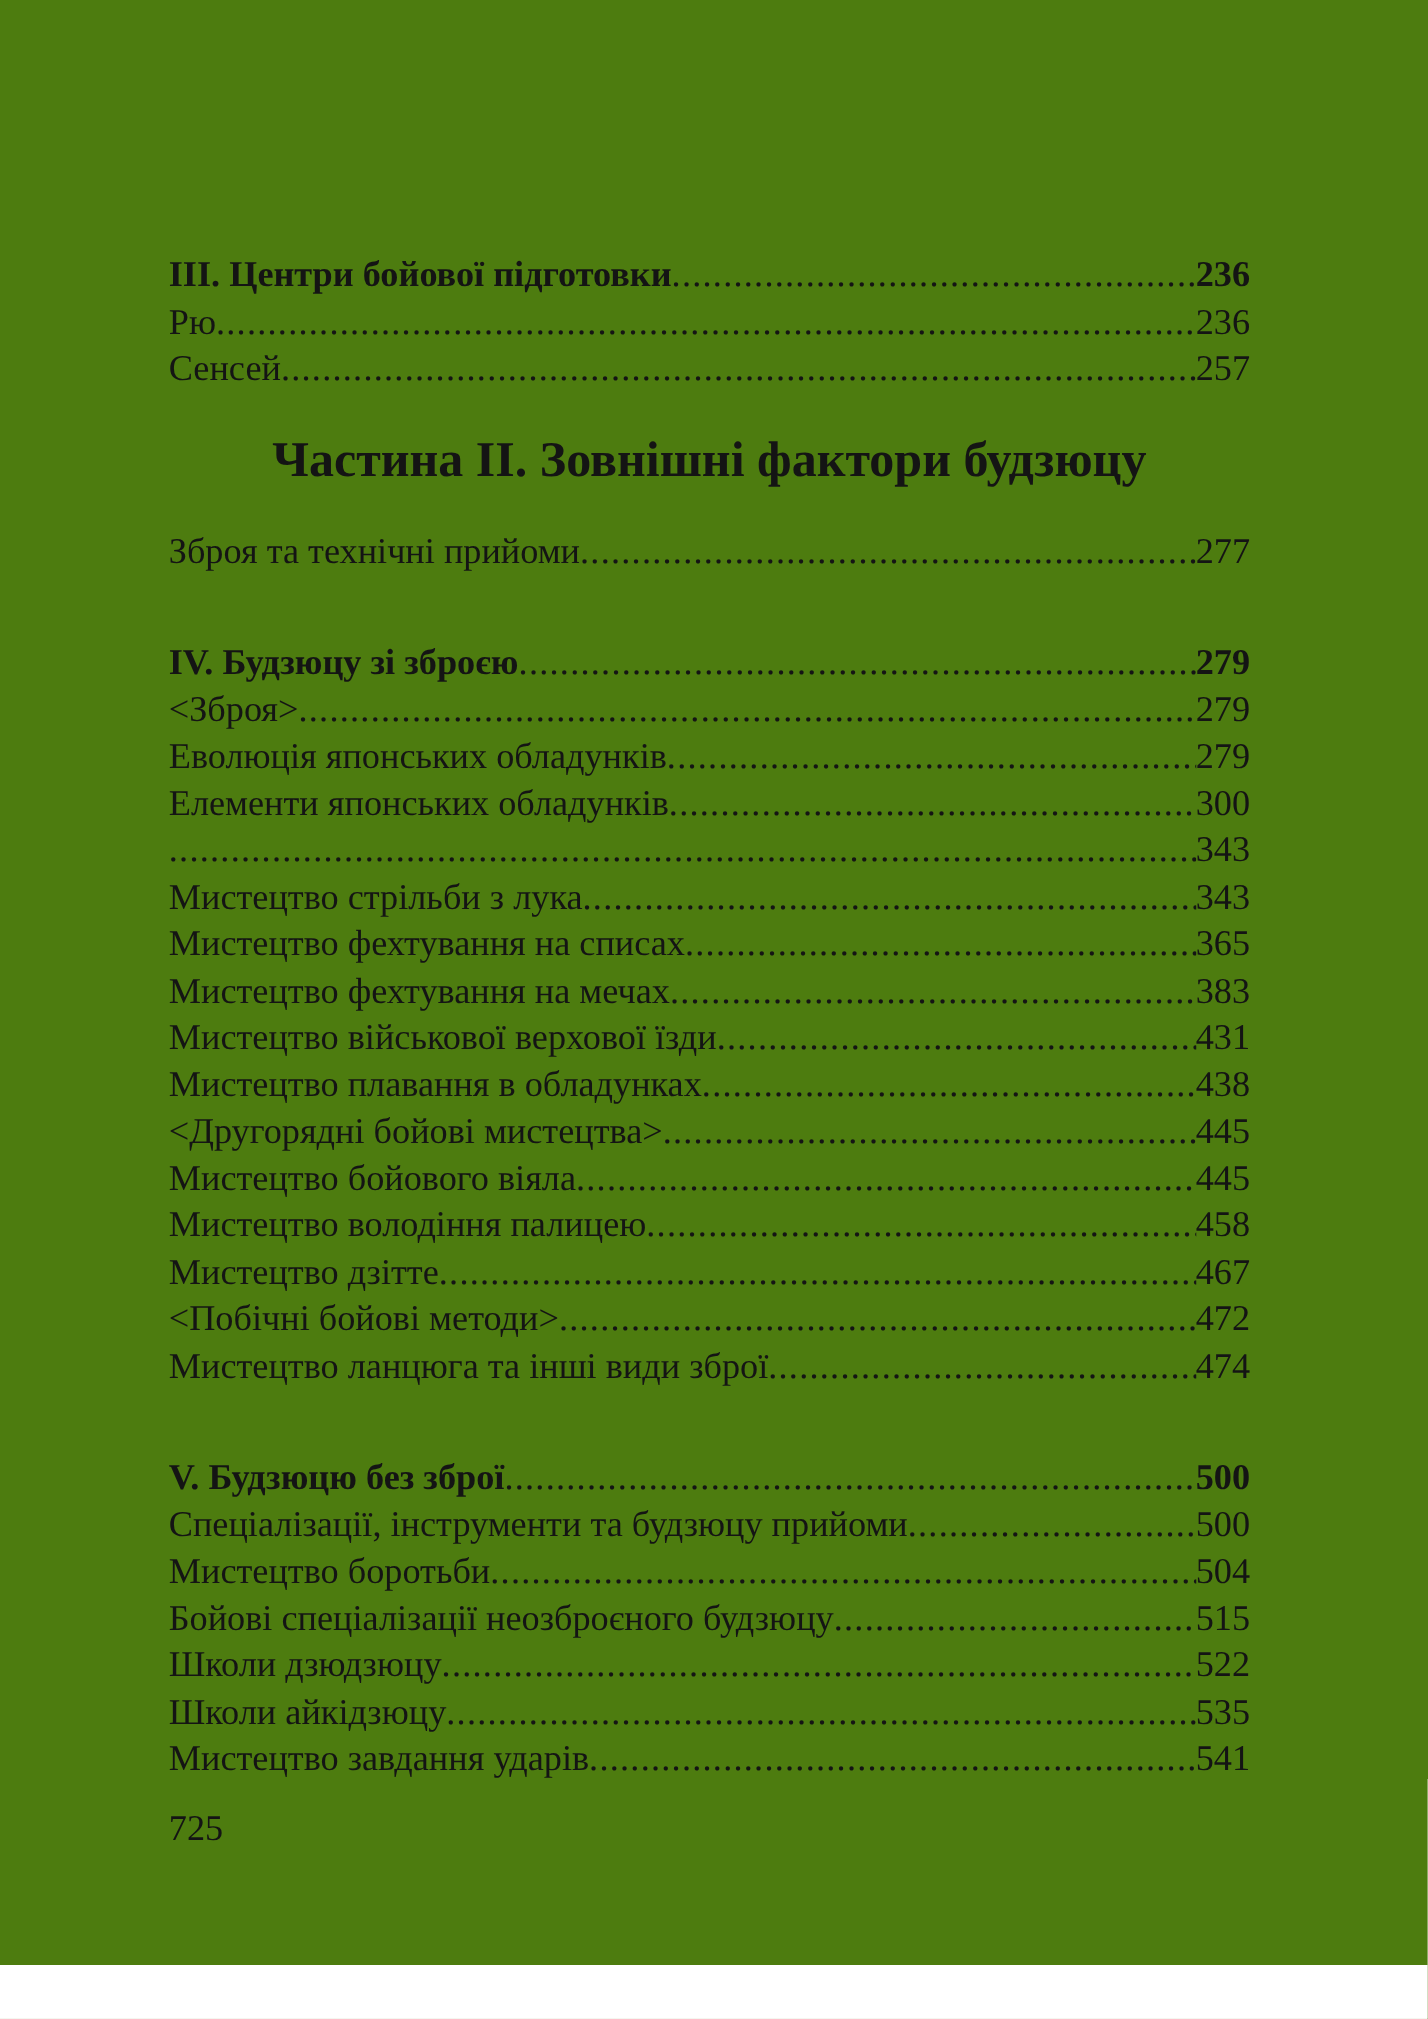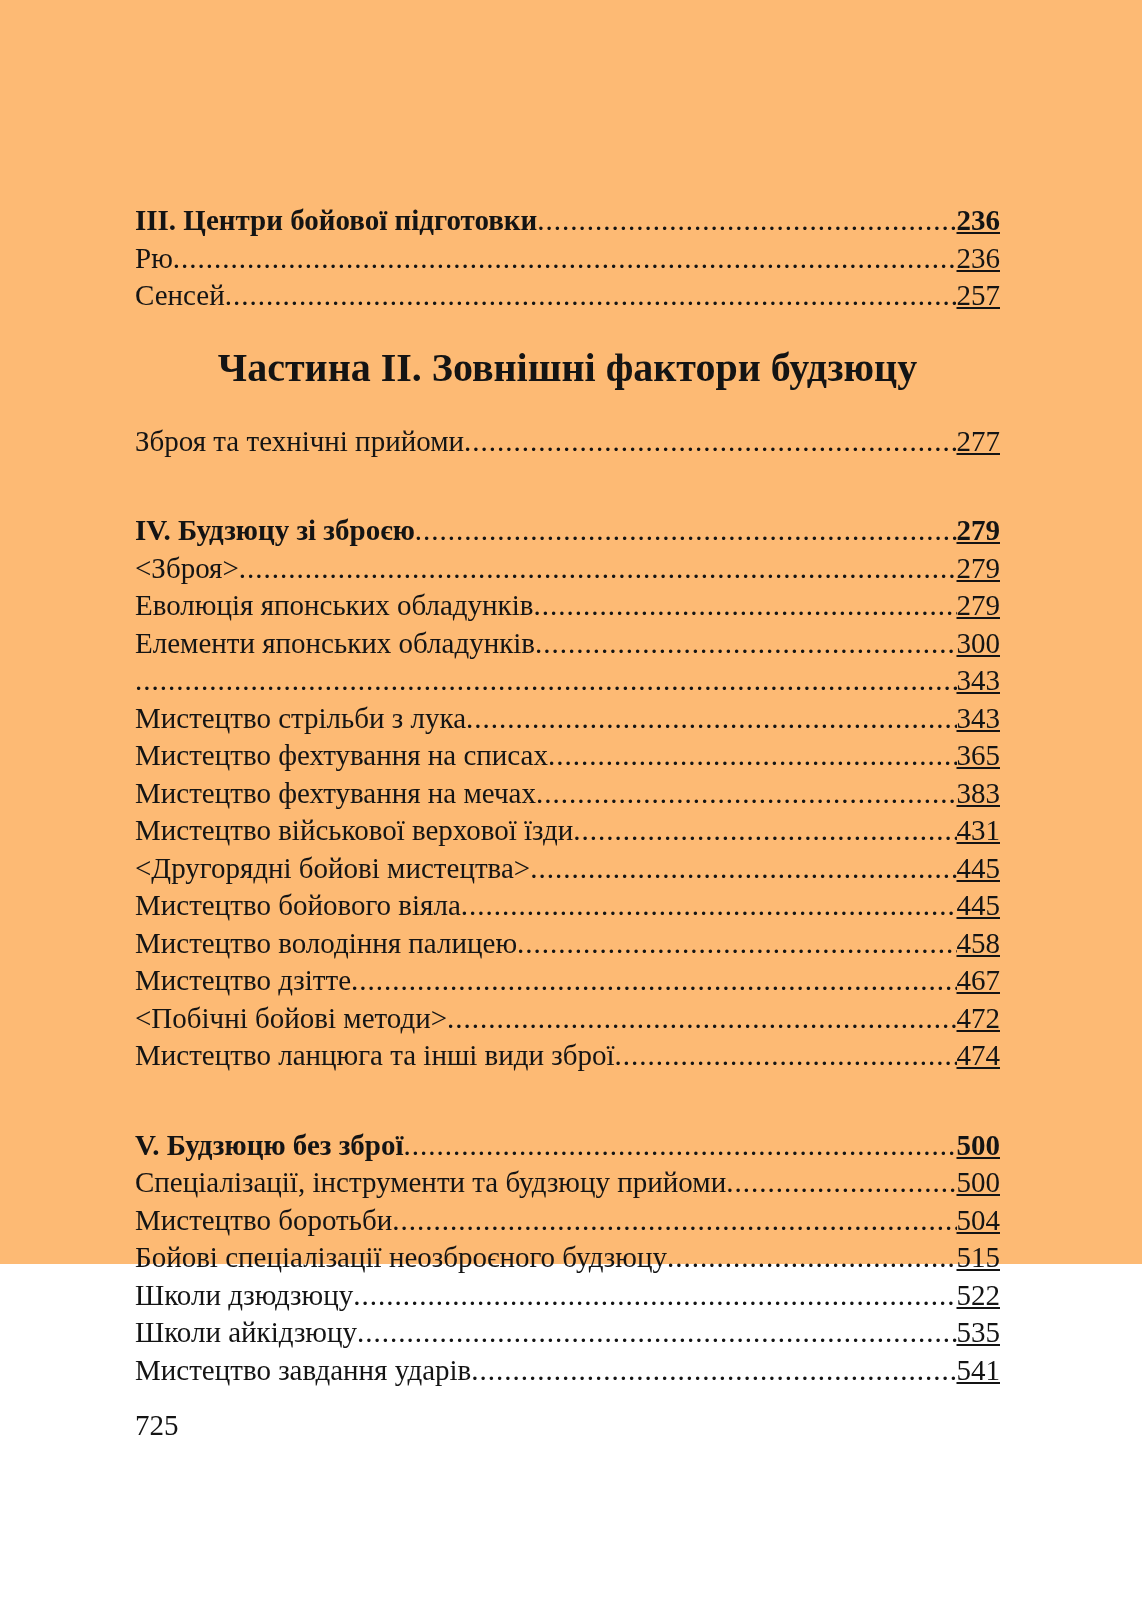--- a/index.html
+++ b/index.html
@@ -9,22 +9,22 @@
     height: 1615px;
     position: relative;
     font-family: "Liberation Serif", "DejaVu Serif", serif;
     color: #141414;
     overflow: hidden;
   }
   .page {
     position: absolute;
     left: 0; top: 0;
     width: 1142px;
-    height: 1264px;
-    background: #fdba74;
+    height: 1572px;
+    background: #4d7c0f;
     padding-left: 44px;
   }
   .content {
     position: absolute;
     left: 135px;
     top: 202px;
     width: 865px;
   }
   .toc-row {
     display: flex;
@@ -40,21 +40,21 @@
     flex: 1 1 auto;
     min-width: 10px;
     overflow: hidden;
     white-space: nowrap;
     font-weight: normal;
   }
   .toc-dots::after {
     content: "..........................................................................................................................................................................................";
     letter-spacing: 1px;
   }
-  .toc-page { flex: 0 0 auto; text-decoration: underline; }
+  .toc-page { flex: 0 0 auto; }
   .part-heading {
     font-size: 40px;
     line-height: 50px;
     font-weight: bold;
     text-align: center;
     margin-top: 28px;
     margin-bottom: 30px;
     white-space: nowrap;
   }
   .gap { height: 52px; }
@@ -134,20 +134,25 @@
       <span class="toc-label">Мистецтво фехтування на мечах</span>
       <span class="toc-dots"></span>
       <span class="toc-page">383</span>
     </div>
     <div class="toc-row">
       <span class="toc-label">Мистецтво військової верхової їзди</span>
       <span class="toc-dots"></span>
       <span class="toc-page">431</span>
     </div>
     <div class="toc-row">
+      <span class="toc-label">Мистецтво плавання в обладунках</span>
+      <span class="toc-dots"></span>
+      <span class="toc-page">438</span>
+    </div>
+    <div class="toc-row">
       <span class="toc-label">&lt;Другорядні бойові мистецтва&gt;</span>
       <span class="toc-dots"></span>
       <span class="toc-page">445</span>
     </div>
     <div class="toc-row">
       <span class="toc-label">Мистецтво бойового віяла</span>
       <span class="toc-dots"></span>
       <span class="toc-page">445</span>
     </div>
     <div class="toc-row">

